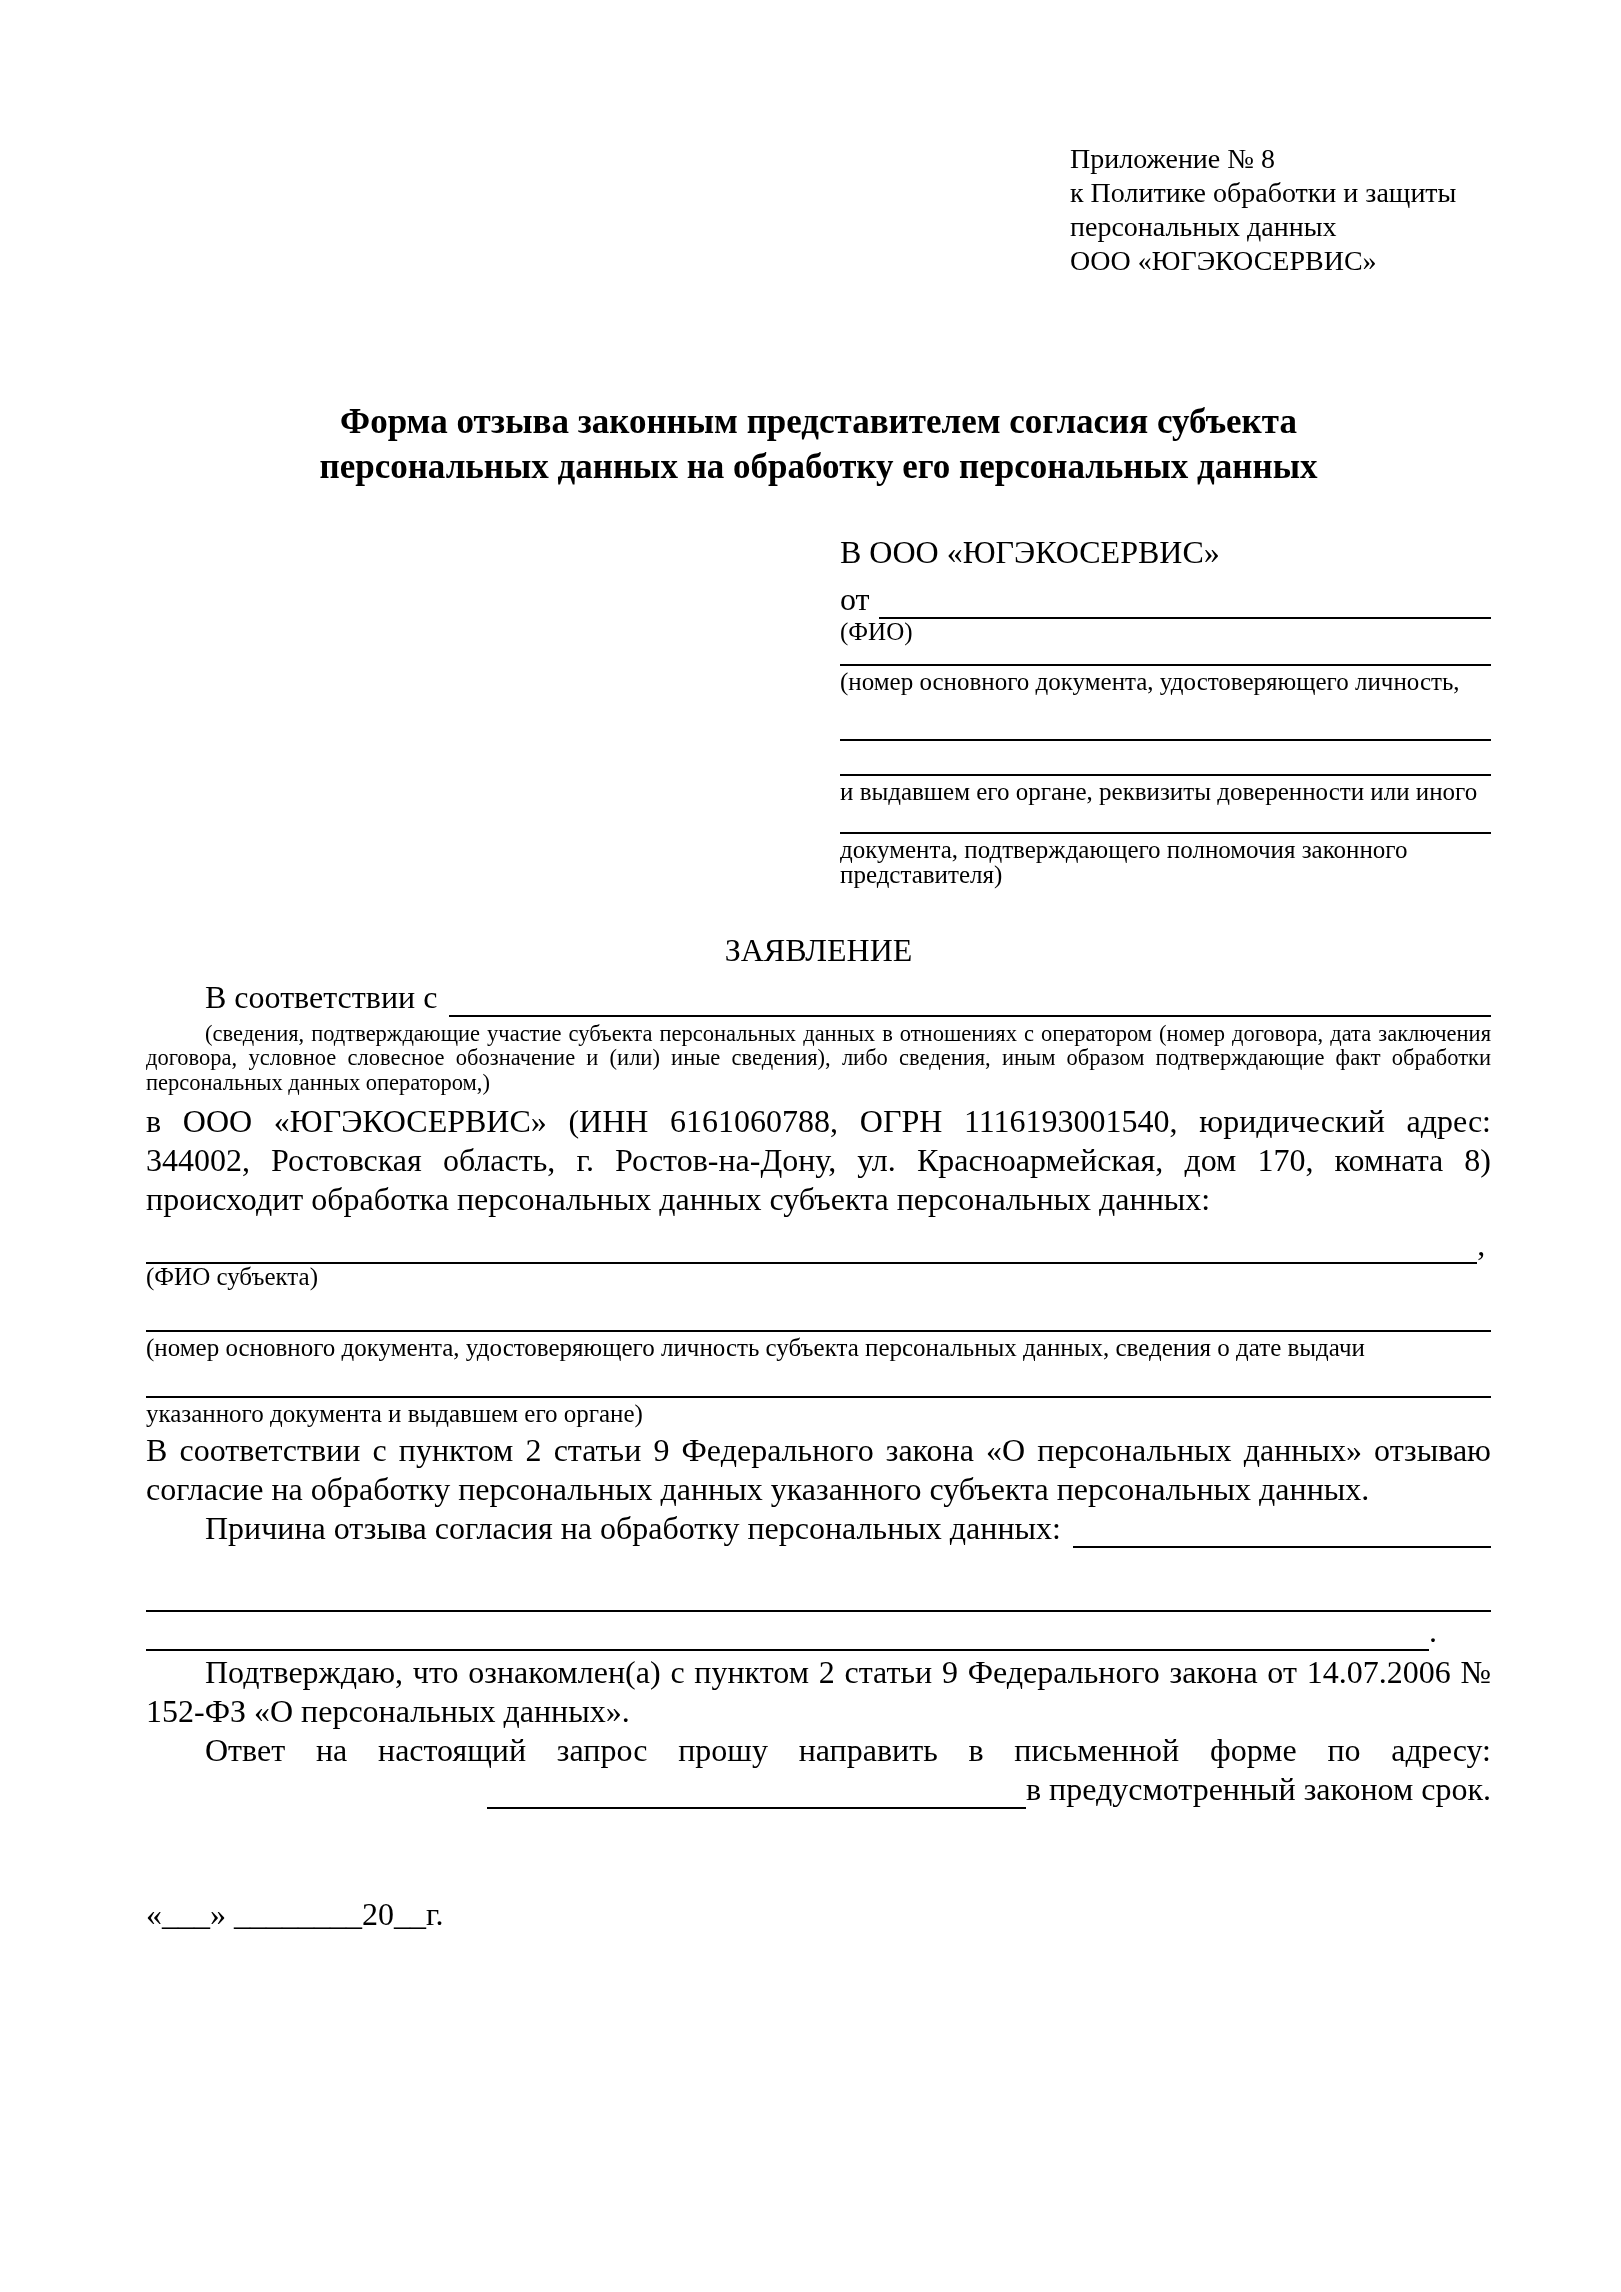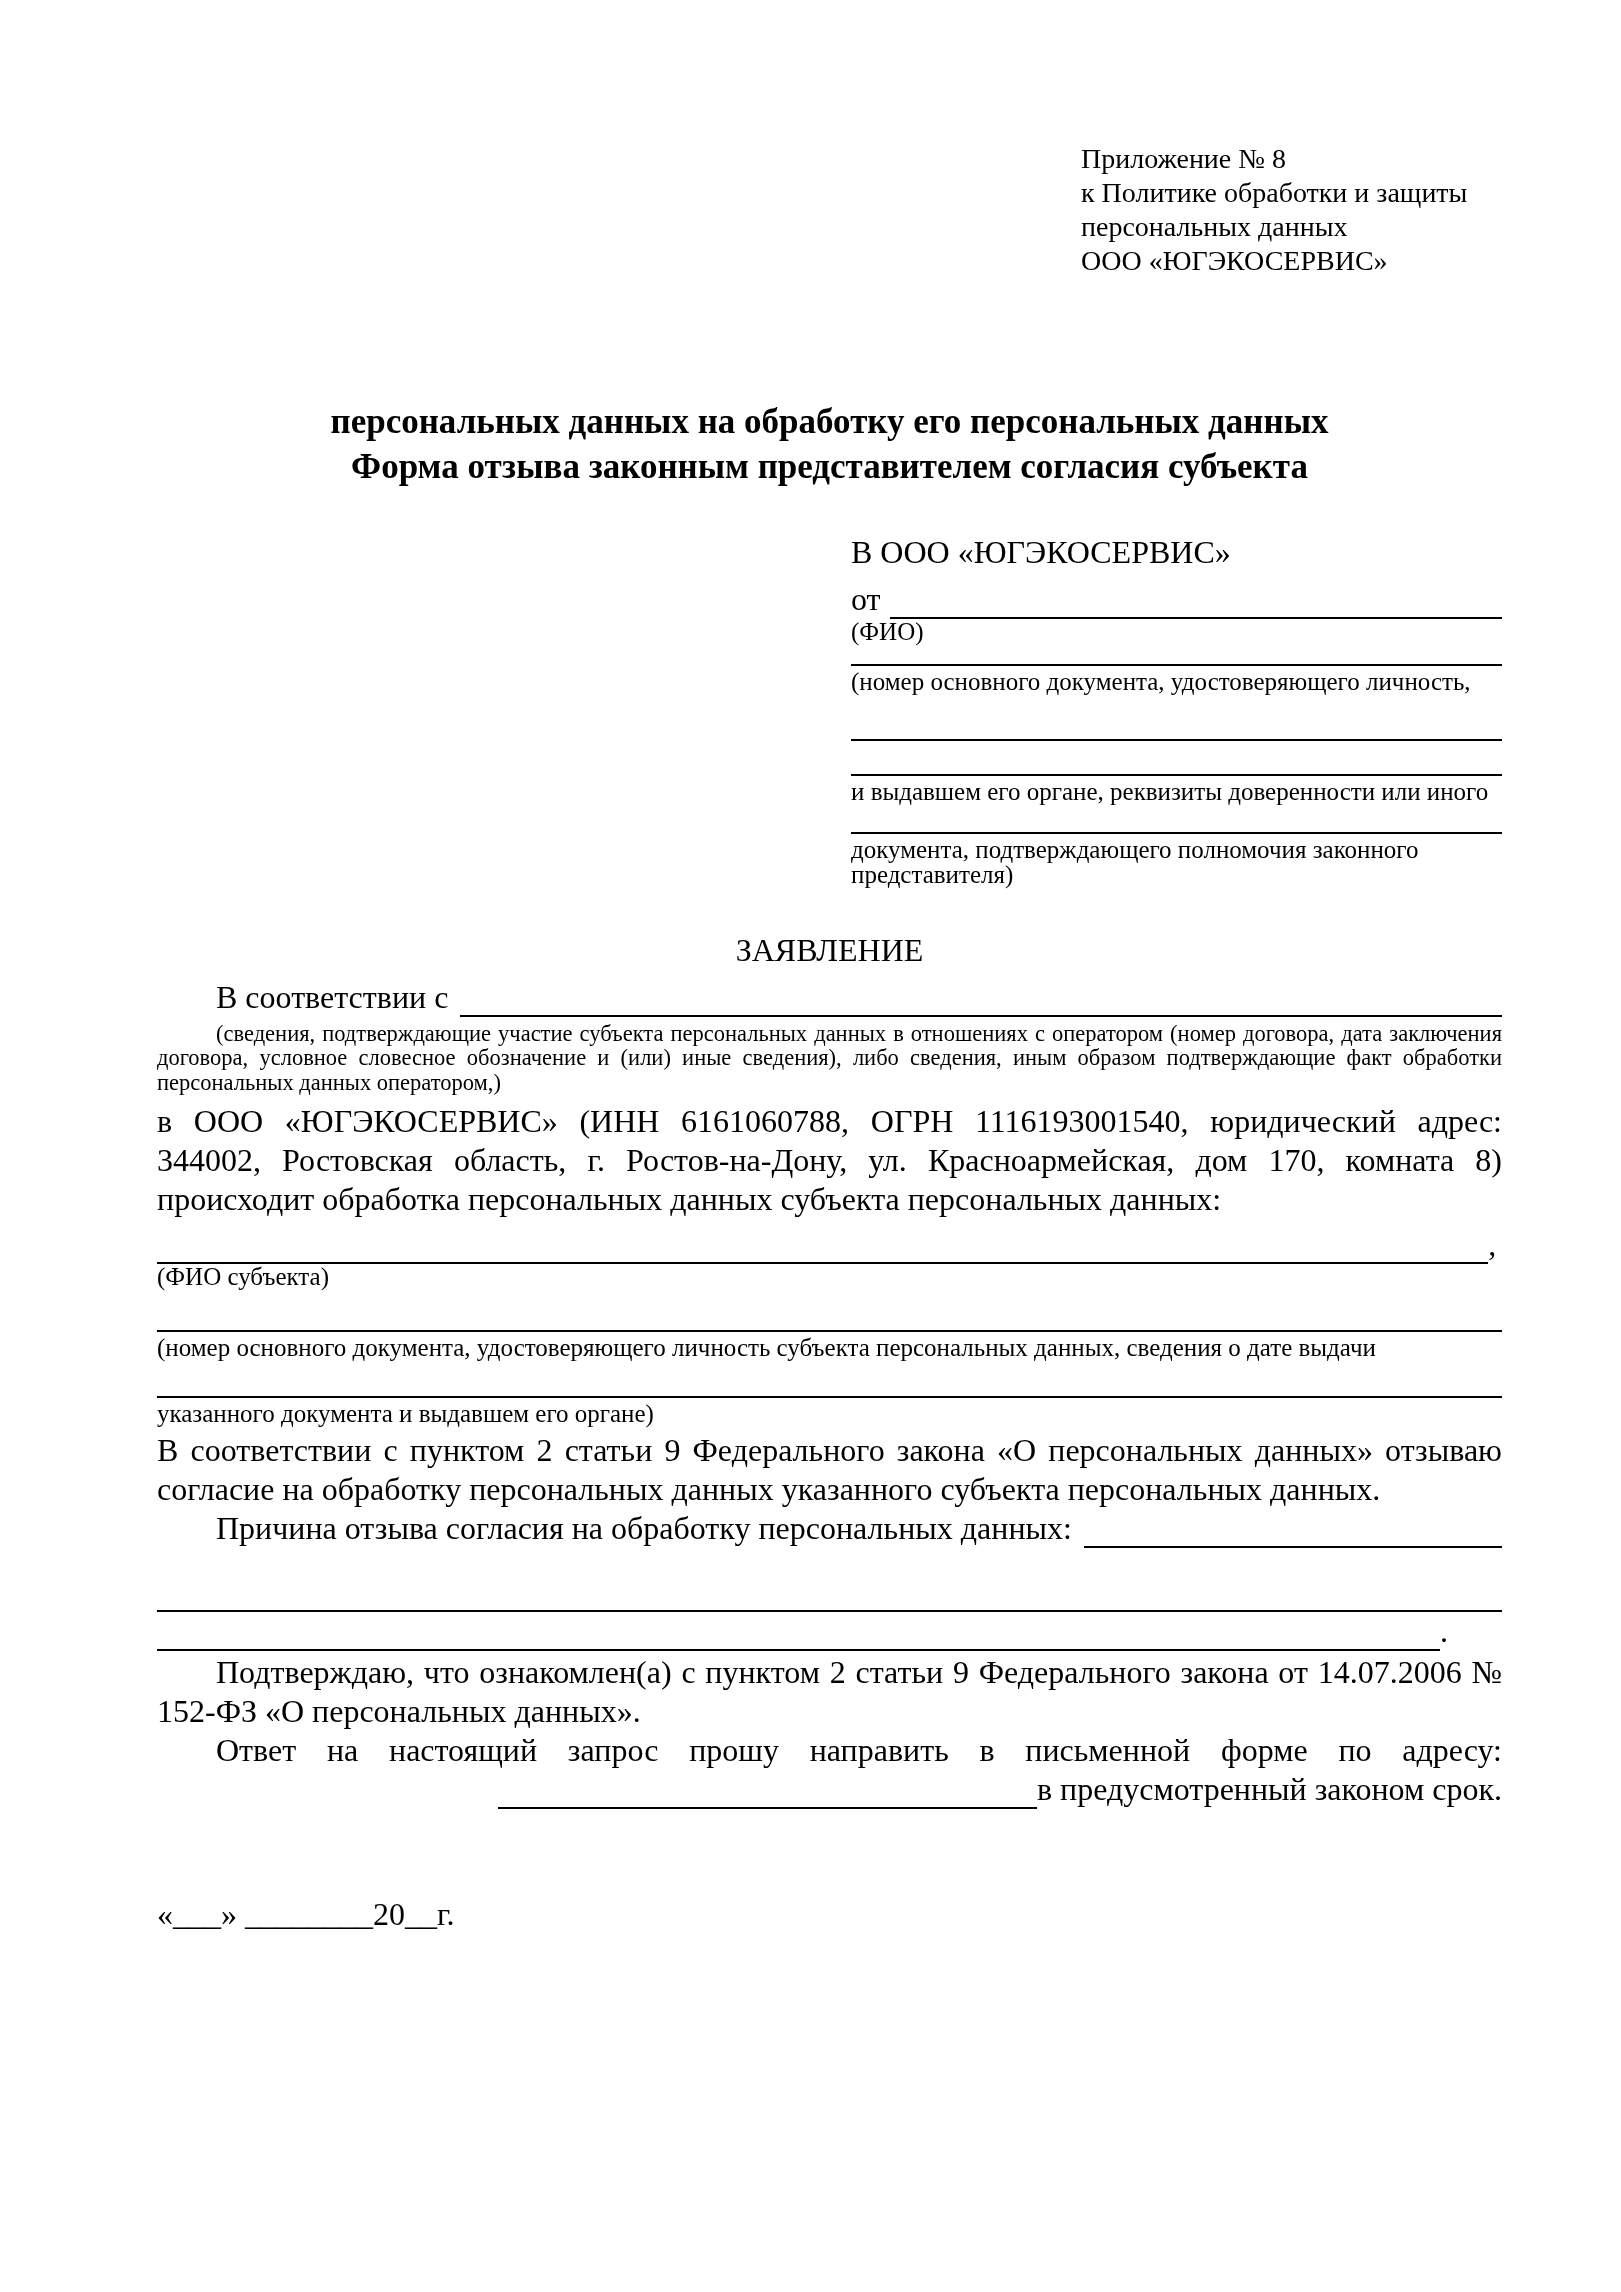--- a/index.html
+++ b/index.html
@@ -7,21 +7,21 @@
     position:relative;
     width:1621px; height:2293px;
     background:#ffffff;
     margin:0 auto;
     font-family:"Liberation Serif","DejaVu Serif",serif;
     color:#000;
     overflow:hidden;
   }
   .content {
     position:absolute;
-    left:157px; top:0;
+    left:146px; top:0;
     width:1345px;
   }
   
   .appendix { margin-left:924px; margin-top:142px; font-size:28px; line-height:34px; }
   
   .title { margin-top:121px; text-align:center; font-weight:bold; font-size:35px; line-height:45px; }
   
   .addr { margin-left:694px; margin-top:44px; font-size:32px; line-height:39px; }
   .from-row { display:flex; align-items:flex-end; margin-top:7.8px; }
   .from-row .blank { flex:1; border-bottom:2.9px solid #000; margin-left:9.8px; height:29px; }
@@ -64,22 +64,22 @@
   <div class="content">
 
     <div class="appendix">
       <div>Приложение № 8</div>
       <div>к Политике обработки и защиты</div>
       <div>персональных данных</div>
       <div>ООО «ЮГЭКОСЕРВИС»</div>
     </div>
 
     <div class="title">
+      <div>Форма отзыва законным представителем согласия субъекта</div>
       <div>персональных данных на обработку его персональных данных</div>
-      <div>Форма отзыва законным представителем согласия субъекта</div>
     </div>
 
     <div class="addr body-txt">
       <div>В ООО «ЮГЭКОСЕРВИС»</div>
       <div class="from-row">
         <span>от</span>
         <span class="blank"></span>
       </div>
       <div class="cap">(ФИО)</div>
 

